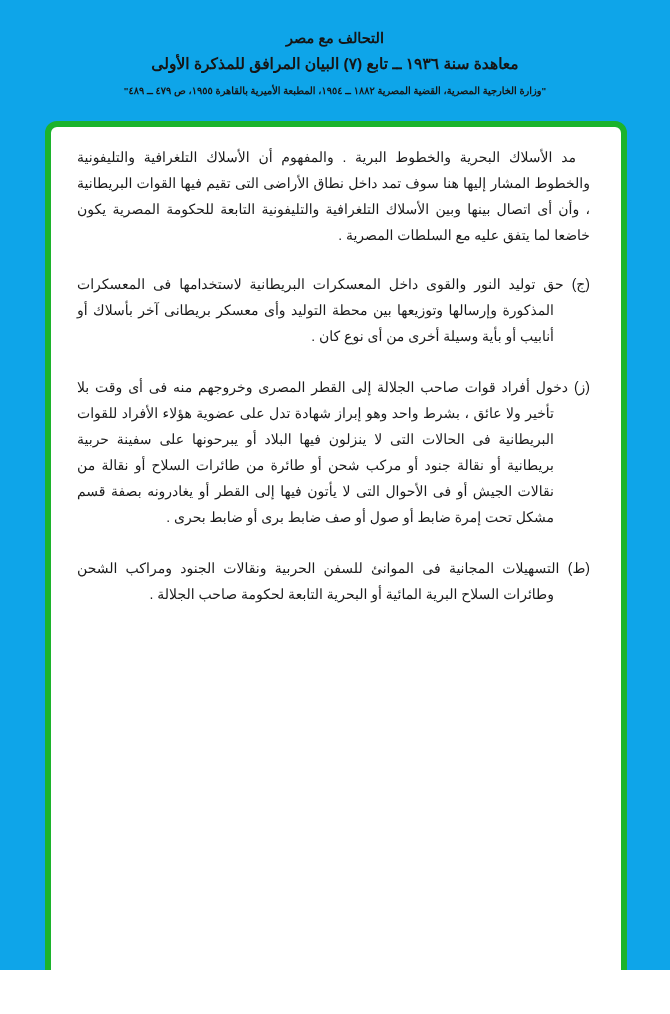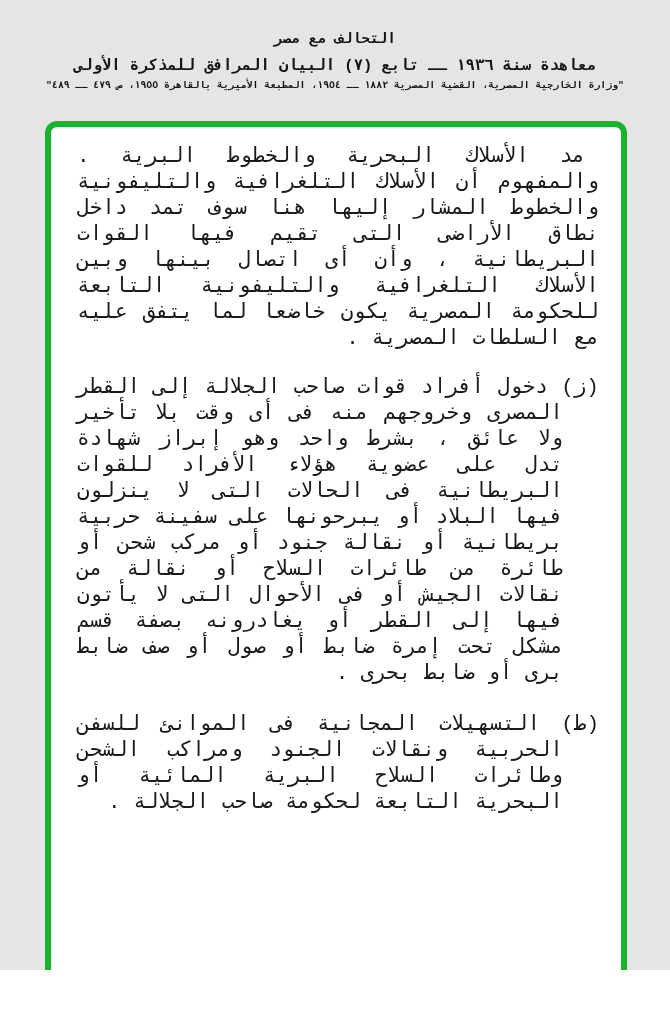--- a/index.html
+++ b/index.html
@@ -1,60 +1,60 @@
 <!DOCTYPE html>
 <html lang="ar" dir="rtl"><head>
 <meta charset="utf-8">
 <style>
   html, body { margin: 0; padding: 0; background: #ffffff; }
   .page {
     position: relative;
     width: 670px;
     height: 970px;
-    background: #e5e5e5;
-    font-family: Liberation Mono, monospace;
+    background: #0ea5e9;
+    font-family: Liberation Sans, sans-serif;
     color: #151515;
     direction: rtl;
     overflow: hidden;
     box-sizing: border-box;
   }
   header { text-align: center; padding-top: 30px; }
   .doc-title {
     font-size: 14.5px;
     font-weight: bold;
     margin: 0 0 9px 0;
   }
   .doc-subtitle {
     font-size: 15.5px;
     font-weight: bold;
-    margin: 0 0 4px 0;
+    margin: 0 0 12px 0;
   }
   .doc-source {
     font-size: 9.8px;
     font-weight: bold;
     white-space: nowrap;
     margin: 0 0 13px 0;
   }
   .green-box {
     position: absolute;
     left: 45px;
     top: 121px;
     width: 582px;
     height: 868px;
     box-sizing: border-box;
     border: 6px solid #1cb32c;
     border-radius: 12px;
     padding: 17px 22px 16px 26px;
     background: #ffffff;
   }
   .para {
-    font-size: 21px;
+    font-size: 14px;
     line-height: 26px;
     text-align: justify;
-    margin: 0 0 25px 0;
+    margin: 0 9px 25px 0;
     color: #1a1a1a;
   }
   .para.intro {
     text-indent: 14px;
     margin-bottom: 23px;
   }
   .para.clause {
     padding-right: 36px;
     text-indent: -36px;
   }
@@ -69,20 +69,21 @@
   <header>
     <h1 class="doc-title">التحالف مع مصر</h1>
     <h2 class="doc-subtitle">معاهدة سنة ١٩٣٦ ــ تابع (٧) البيان المرافق للمذكرة الأولى</h2>
     <div class="doc-source">"وزارة الخارجية المصرية، القضية المصرية ١٨٨٢ ــ ١٩٥٤، المطبعة الأميرية بالقاهرة ١٩٥٥، ص ٤٧٩ ــ ٤٨٩"</div>
   </header>
 
   <div class="green-box">
 
     <p class="para intro">مد الأسلاك البحرية والخطوط البرية . والمفهوم أن الأسلاك التلغرافية والتليفونية والخطوط المشار إليها هنا سوف تمد داخل نطاق الأراضى التى تقيم فيها القوات البريطانية ، وأن أى اتصال بينها وبين الأسلاك التلغرافية والتليفونية التابعة للحكومة المصرية يكون خاضعا لما يتفق عليه مع السلطات المصرية .</p>
 
+    <p class="para clause"><span class="clause-marker">(ج)</span> <span>حق توليد النور والقوى داخل المعسكرات البريطانية لاستخدامها فى المعسكرات المذكورة وإرسالها وتوزيعها بين محطة التوليد وأى معسكر بريطانى آخر بأسلاك أو أنابيب أو بأية وسيلة أخرى من أى نوع كان .</span></p>
 
 
 
 
     <p class="para clause"><span class="clause-marker">(ز)</span> <span>دخول أفراد قوات صاحب الجلالة إلى القطر المصرى وخروجهم منه فى أى وقت بلا تأخير ولا عائق ، بشرط واحد وهو إبراز شهادة تدل على عضوية هؤلاء الأفراد للقوات البريطانية فى الحالات التى لا ينزلون فيها البلاد أو يبرحونها على سفينة حربية بريطانية أو نقالة جنود أو مركب شحن أو طائرة من طائرات السلاح أو نقالة من نقالات الجيش أو فى الأحوال التى لا يأتون فيها إلى القطر أو يغادرونه بصفة قسم مشكل تحت إمرة ضابط أو صول أو صف ضابط برى أو ضابط بحرى .</span></p>
 
 
     <p class="para clause"><span class="clause-marker">(ط)</span> <span>التسهيلات المجانية فى الموانئ للسفن الحربية ونقالات الجنود ومراكب الشحن وطائرات السلاح البرية المائية أو البحرية التابعة لحكومة صاحب الجلالة .</span></p>
 
   </div>

